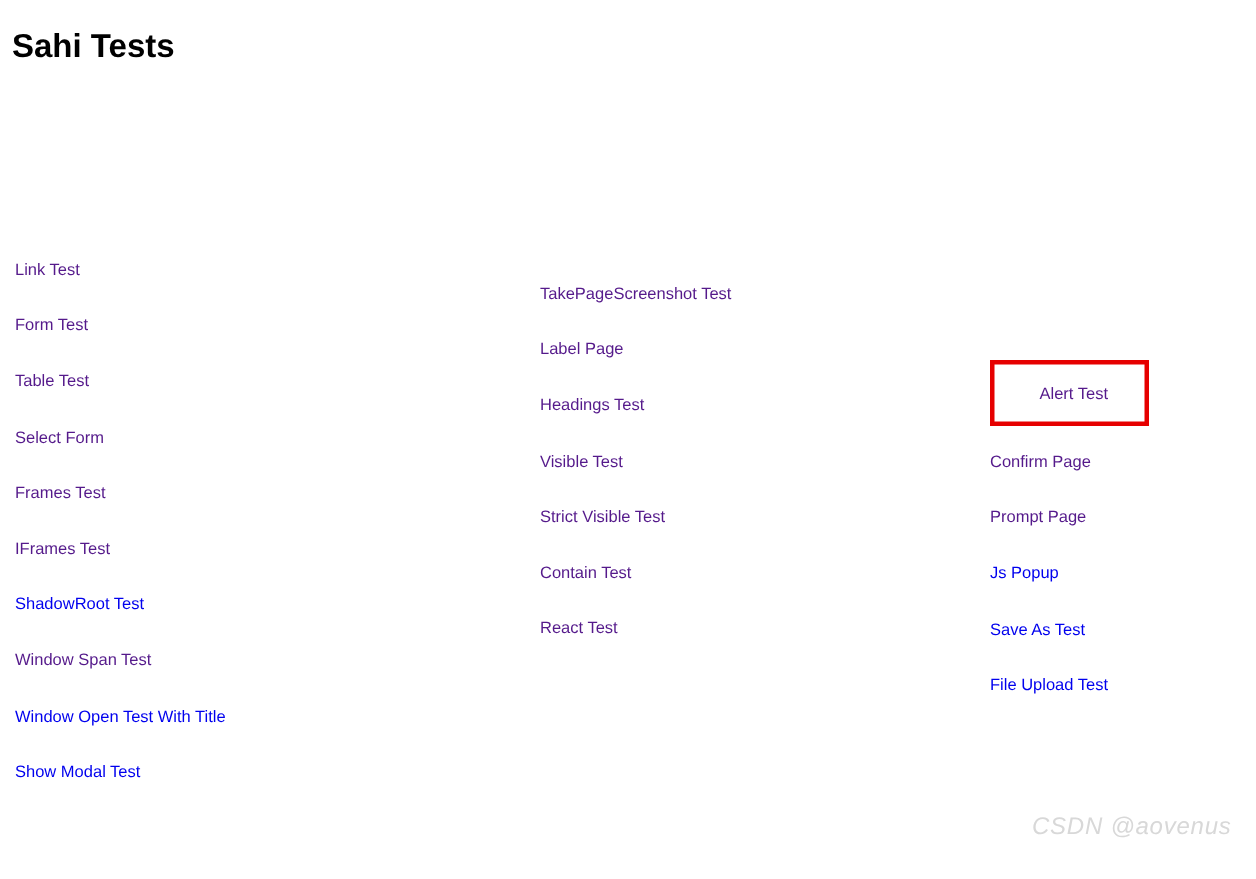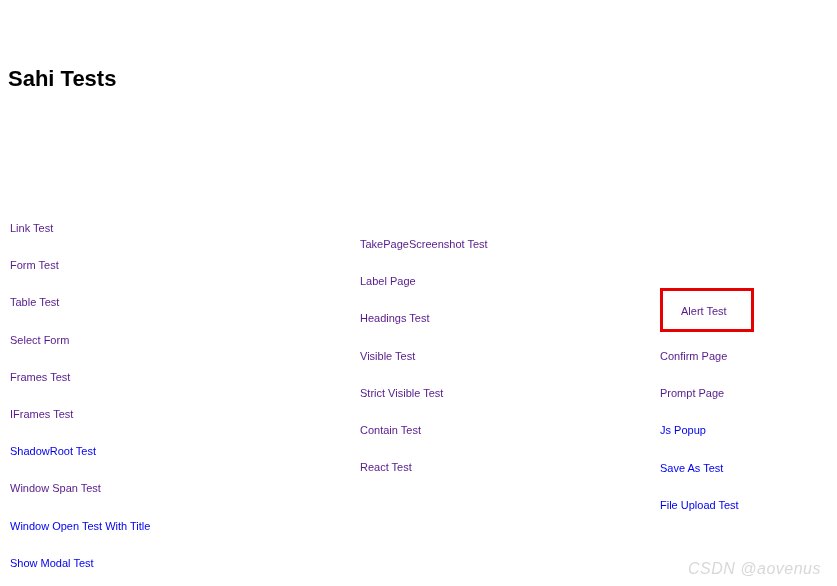--- a/index.html
+++ b/index.html
@@ -12,21 +12,20 @@
       background: #ffffff;
       width: 837px;
       height: 586px;
       position: relative;
     }
     .page-title {
       font-size: 22px;
       font-weight: bold;
       color: #000;
       padding: 18px 8px 0 8px;
-      margin-top: 48px;
     }
     .columns {
       display: flex;
       padding-top: 130px;
       padding-left: 10px;
     }
     .col {
       display: flex;
       flex-direction: column;
     }
@@ -46,31 +45,31 @@
       line-height: 1.2;
       margin-bottom: 24px;
       cursor: pointer;
       width: fit-content;
     }
     .link-blue {
       color: #0000ee;
     }
     .highlighted {
       border: 3px solid #e60000;
-      padding: 10px 24px 10px 18px;
+      padding: 10px 24px 10px 30px;
       margin-bottom: 18px;
       margin-top: -12px;
       display: inline-block;
     }
     .highlighted .link {
       margin-bottom: 0;
     }
     .watermark {
       position: absolute;
-      bottom: 8px;
+      bottom: 25px;
       right: 16px;
       color: #d8d8d8;
       font-size: 16px;
       font-style: italic;
       letter-spacing: 0.5px;
       pointer-events: none;
     }
   </style>
 </head>
 <body>

